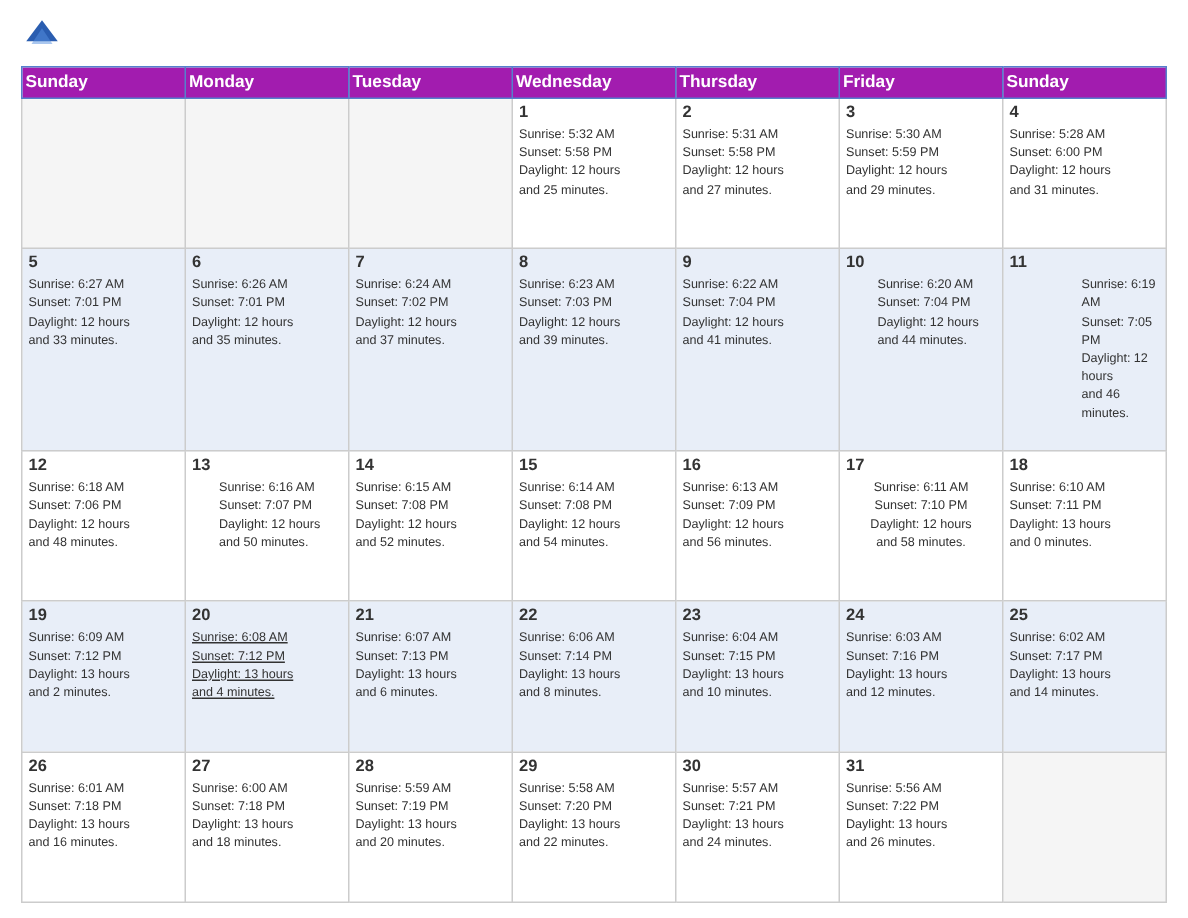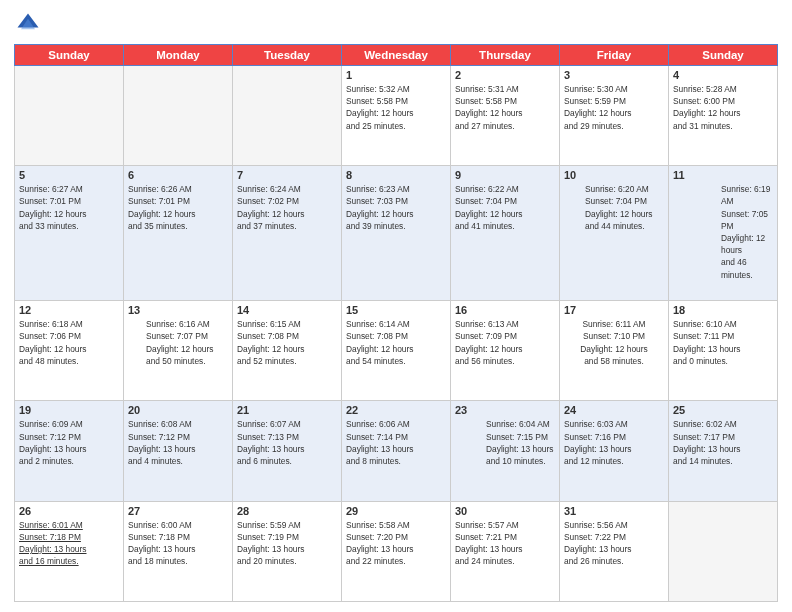--- a/index.html
+++ b/index.html
@@ -56,23 +56,23 @@
       color: #555;
     }
     .calendar {
       flex: 1;
       border: 1px solid #ccc;
       border-collapse: collapse;
       width: 100%;
       table-layout: fixed;
     }
     .calendar th {
-      background: #ef4444;
+      background: #a21caf;
       color: #fff;
-      text-align: center;
+      text-align: left;
       font-size: 11.5px;
       padding: 4px 2px;
       border: 1px solid #5580cc;
       font-weight: bold;
     }
     .calendar td {
       border: 1px solid #ccc;
       vertical-align: top;
       padding: 3px 4px;
       font-size: 8.8px;
@@ -277,42 +277,42 @@
         <tr class="row-blue">
           <td>
             <span class="day-number">19</span>
             <div class="day-info" style="white-space: pre-line;">Sunrise: 6:09 AM
 Sunset: 7:12 PM
 Daylight: 13 hours
 and 2 minutes.</div>
           </td>
           <td>
             <span class="day-number">20</span>
-            <div class="day-info" style="white-space: pre-line;">Sunrise: 6:08 AM
+            <div class="day-info" style="white-space: pre-line; text-decoration: underline;">Sunrise: 6:08 AM
 Sunset: 7:12 PM
 Daylight: 13 hours
 and 4 minutes.</div>
           </td>
           <td>
             <span class="day-number">21</span>
             <div class="day-info" style="white-space: pre-line;">Sunrise: 6:07 AM
 Sunset: 7:13 PM
 Daylight: 13 hours
 and 6 minutes.</div>
           </td>
           <td>
             <span class="day-number">22</span>
             <div class="day-info" style="white-space: pre-line;">Sunrise: 6:06 AM
 Sunset: 7:14 PM
 Daylight: 13 hours
 and 8 minutes.</div>
           </td>
           <td>
             <span class="day-number">23</span>
-            <div class="day-info" style="white-space: pre-line; margin-left: 31px;">Sunrise: 6:04 AM
+            <div class="day-info" style="white-space: pre-line;">Sunrise: 6:04 AM
 Sunset: 7:15 PM
 Daylight: 13 hours
 and 10 minutes.</div>
           </td>
           <td>
             <span class="day-number">24</span>
             <div class="day-info" style="white-space: pre-line;">Sunrise: 6:03 AM
 Sunset: 7:16 PM
 Daylight: 13 hours
 and 12 minutes.</div>
@@ -321,21 +321,21 @@
             <span class="day-number">25</span>
             <div class="day-info" style="white-space: pre-line;">Sunrise: 6:02 AM
 Sunset: 7:17 PM
 Daylight: 13 hours
 and 14 minutes.</div>
           </td>
         </tr>
         <tr class="row-white">
           <td>
             <span class="day-number">26</span>
-            <div class="day-info" style="white-space: pre-line; text-decoration: underline;">Sunrise: 6:01 AM
+            <div class="day-info" style="white-space: pre-line;">Sunrise: 6:01 AM
 Sunset: 7:18 PM
 Daylight: 13 hours
 and 16 minutes.</div>
           </td>
           <td>
             <span class="day-number">27</span>
             <div class="day-info" style="white-space: pre-line;">Sunrise: 6:00 AM
 Sunset: 7:18 PM
 Daylight: 13 hours
 and 18 minutes.</div>

